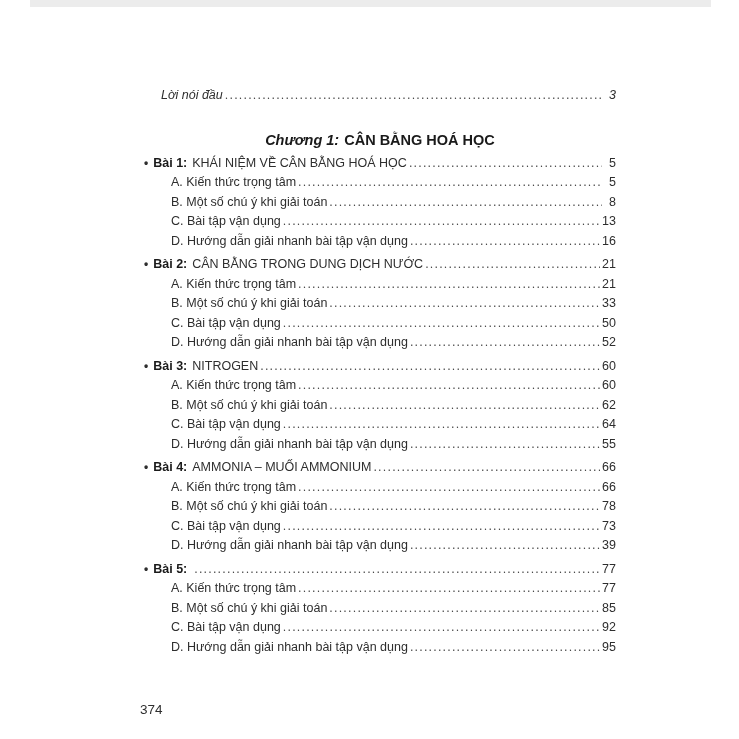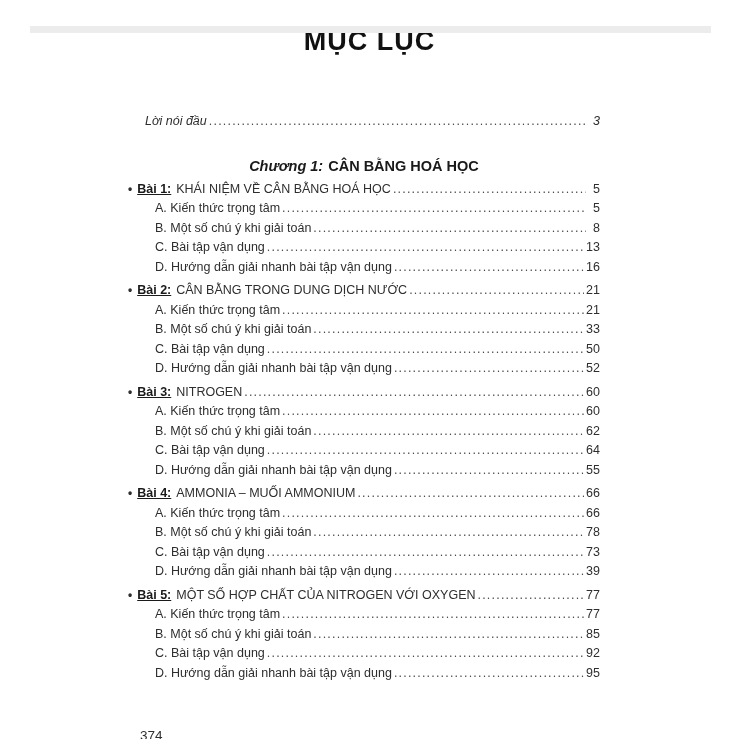--- a/index.html
+++ b/index.html
@@ -30,21 +30,21 @@
     margin-top: 26px;
     text-align: center;
     font-size: 27px;
     line-height: 30px;
     font-weight: bold;
     color: #111111;
     letter-spacing: 1px;
   }
   .toc {
     position: absolute;
-    left: 128px;
+    left: 144px;
     top: 56px;
     width: 472px; 
   }
   .row {
     display: flex;
     align-items: baseline;
     line-height: 19.5px;
     font-size: 12.5px;
     white-space: nowrap;
   }
@@ -84,38 +84,36 @@
   .lesson-group { margin-top: 4px; }
   .lesson-row .bullet {
     font-weight: bold;
     margin-right: 5px;
     font-size: 12px;
   }
   .lesson-row .lesson-label {
     font-weight: bold;
     margin-right: 5px;
     color: #1a1a1a;
-    text-decoration: underline;
   }
   .sub-row { padding-left: 27px; }
   .footer-pagenum {
     position: absolute;
     left: 140px;
     top: 702px;
     font-size: 13.5px;
     color: #2e2e2e;
   }
 </style>
 </head>
 <body>
 
 <div class="page">
   <div class="top-strip"></div>
 
-  <div class="doc-title">MỤC LỤC</div>
 
   <div class="toc">
 
     <div class="row preface-row">
       <span>Lời nói đầu</span>
       <span class="dots">..........................................................................................................................................................................................................................................................</span>
       <span class="pagenum">3</span>
     </div>
 
     <div class="chapter-heading">
@@ -240,21 +238,20 @@
         <span>D. Hướng dẫn giải nhanh bài tập vận dụng</span>
         <span class="dots">..........................................................................................................................................................................................................................................................</span>
         <span class="pagenum">39</span>
       </div>
     </div>
 
     <div class="lesson-group">
       <div class="row lesson-row">
         <span class="bullet">•</span>
         <span class="lesson-label">Bài 5:</span>
-        <span class="lesson-title">MỘT SỐ HỢP CHẤT CỦA NITROGEN VỚI OXYGEN</span>
         <span class="dots">..........................................................................................................................................................................................................................................................</span>
         <span class="pagenum">77</span>
       </div>
       <div class="row sub-row">
         <span>A. Kiến thức trọng tâm</span>
         <span class="dots">..........................................................................................................................................................................................................................................................</span>
         <span class="pagenum">77</span>
       </div>
       <div class="row sub-row">
         <span>B. Một số chú ý khi giải toán</span>

